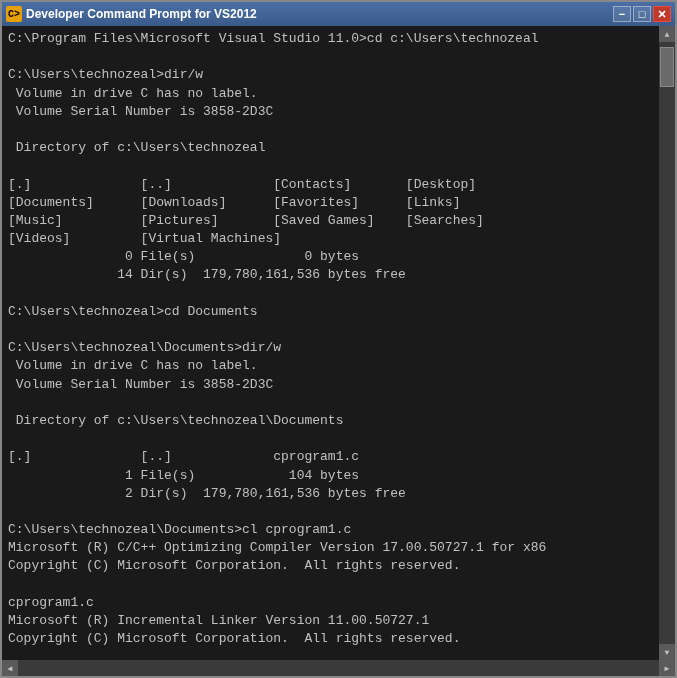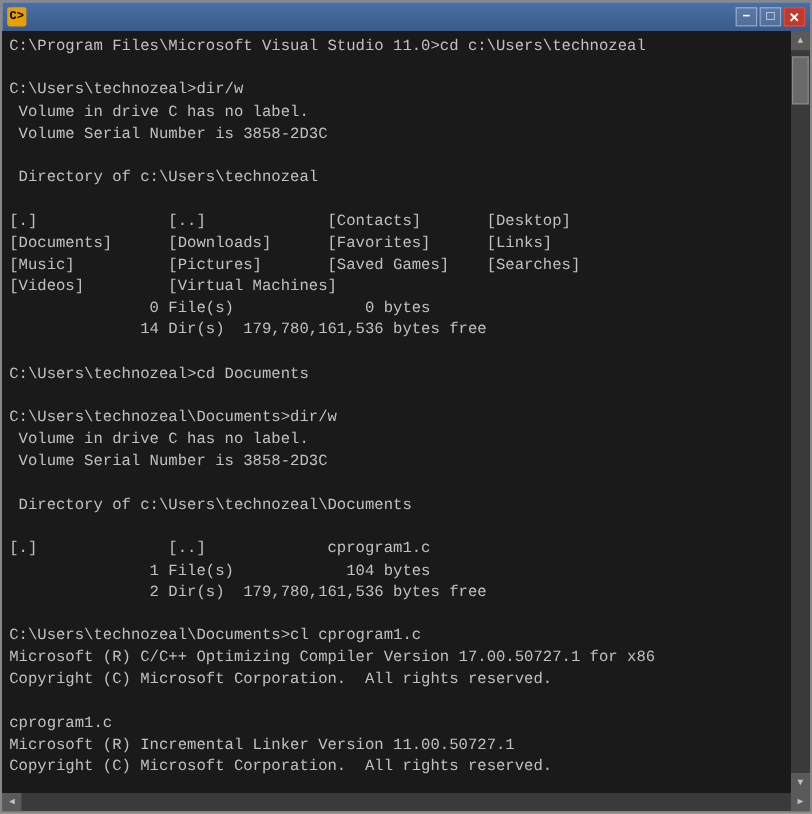--- a/index.html
+++ b/index.html
@@ -170,20 +170,21 @@
   </style>
 </head>
 <body>
 
 <div class="window">
   <div class="title-bar">
     <div class="title-bar-left">
       <div class="title-icon">
         <span>C&gt;</span>
       </div>
+      <span class="title-text">Developer Command Prompt for VS2012</span>
     </div>
     <div class="title-bar-buttons">
       <div class="title-btn">−</div>
       <div class="title-btn">□</div>
       <div class="title-btn close">✕</div>
     </div>
   </div>
 
   <div class="console-area">
     <div class="console-content">C:\Program Files\Microsoft Visual Studio 11.0&gt;cd c:\Users\technozeal

